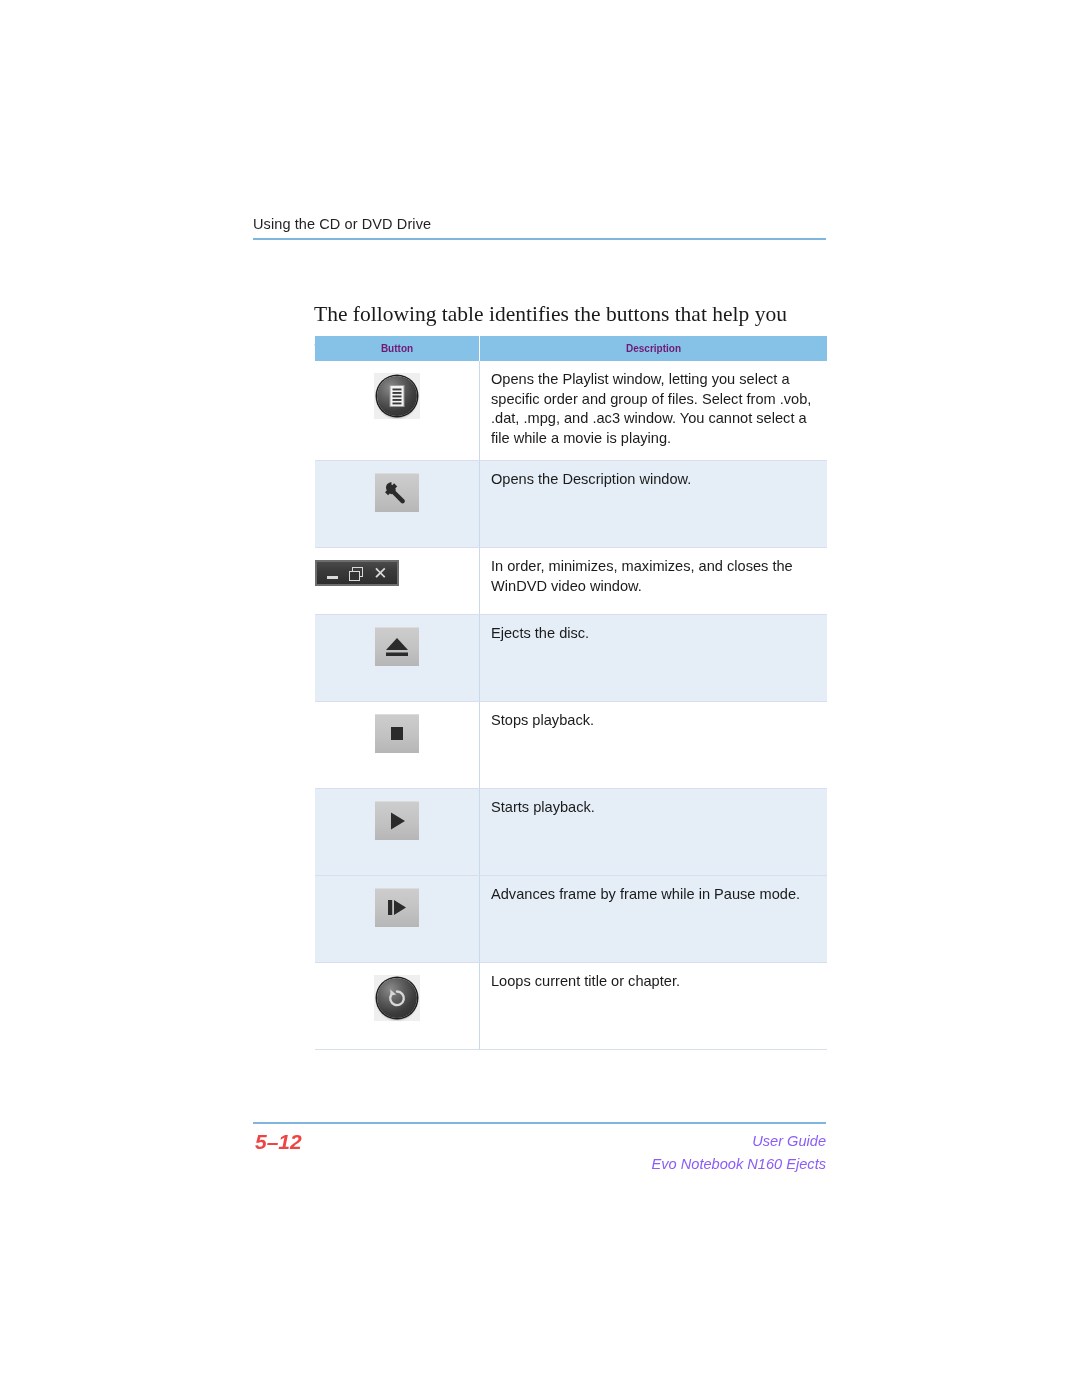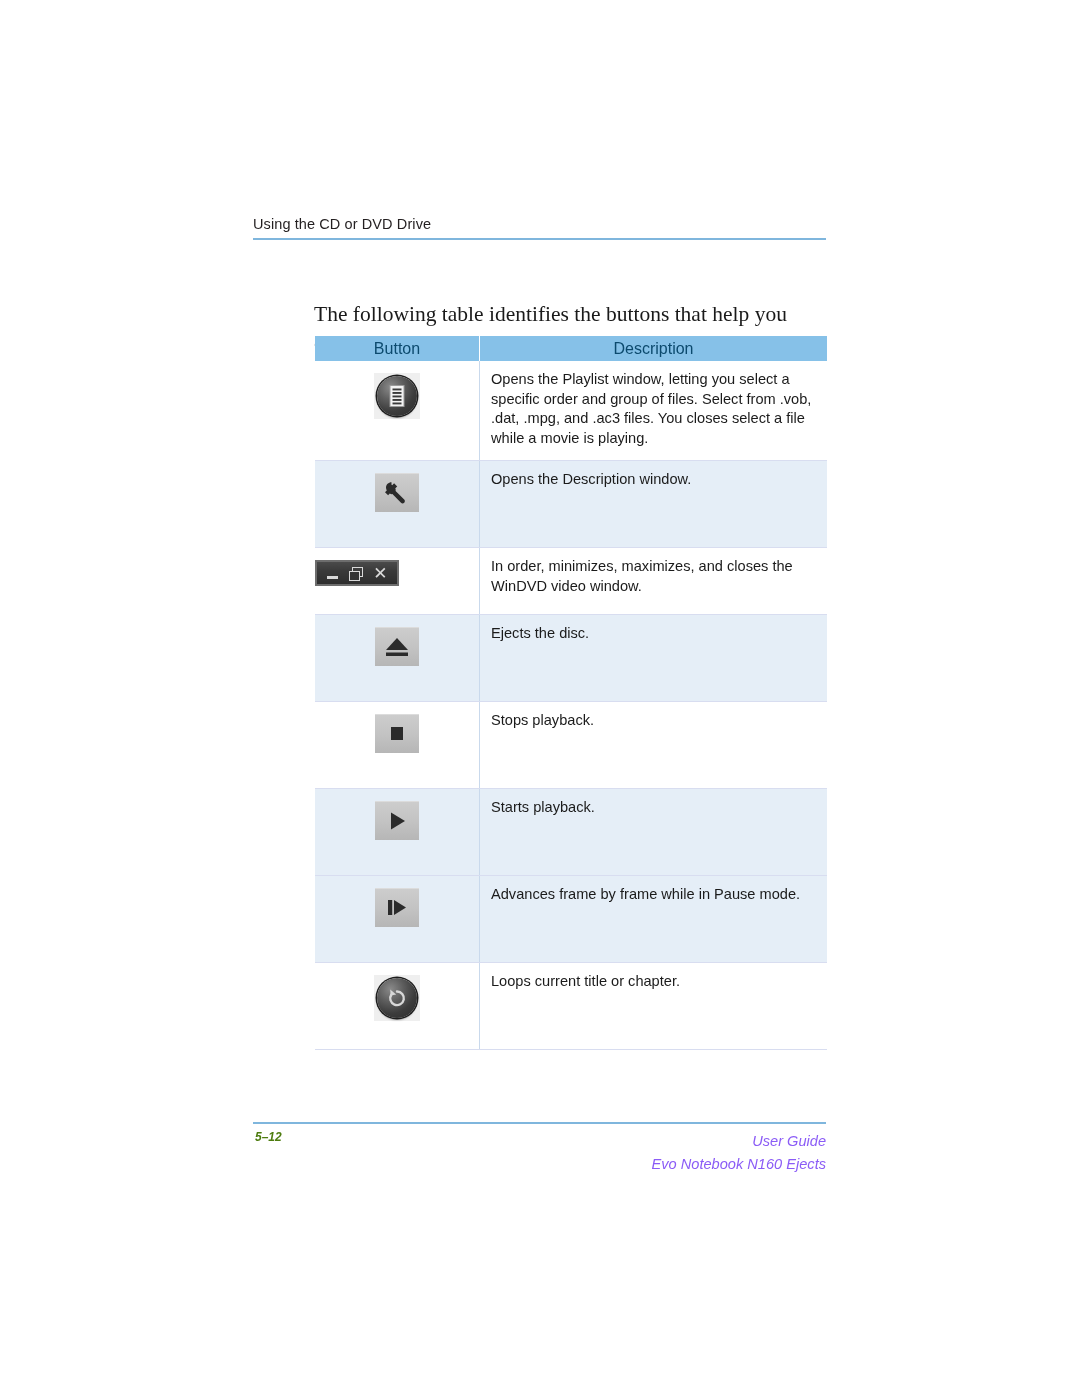--- a/index.html
+++ b/index.html
@@ -63,24 +63,24 @@
     width: 511px;
     border-collapse: collapse;
     table-layout: fixed;
   }
   .btn-table th, .btn-table td {
     padding: 0;
     vertical-align: top;
   }
   .btn-table thead th {
     background: #86c1e8;
-    color: #0c4a6e;
-    font-family: "Liberation Sans", sans-serif;
-    font-weight: normal;
-    font-size: 16px;
+    color: #701a75;
+    font-family: "Liberation Sans", sans-serif;
+    font-weight: bold;
+    font-size: 10px;
     text-align: center;
     height: 25px;
     line-height: 25px;
     vertical-align: middle;
   }
   .col-button { width: 164px; }
   .col-desc   { width: 347px; }
 
   .btn-table thead th.col-desc {
     border-left: 1.2px solid #ffffff;
@@ -210,22 +210,22 @@
     height: 1.6px;
     background: #7fb6dd;
   }
   .folio {
     position: absolute;
     left: 255px;
     top: 1130px;
     font-family: "Liberation Sans", sans-serif;
     font-weight: bold;
     font-style: italic;
-    font-size: 12px;
-    color: #4d7c0f;
+    font-size: 21px;
+    color: #ef4444;
   }
   .foot-right {
     position: absolute;
     right: 254px;
     top: 1130px;
     text-align: right;
     font-family: "Liberation Sans", sans-serif;
     font-style: italic;
     font-size: 14.6px;
     line-height: 23px;
@@ -263,21 +263,21 @@
                   <rect x="5.5" y="4.5" width="9" height="1.9"></rect>
                   <rect x="5.5" y="8" width="9" height="1.9"></rect>
                   <rect x="5.5" y="11.5" width="9" height="1.9"></rect>
                   <rect x="5.5" y="15" width="9" height="1.9"></rect>
                   <rect x="5.5" y="18.5" width="9" height="1.9"></rect>
                 </g>
               </svg>
             </span>
           </span>
         </td>
-        <td class="cell-desc">Opens the Playlist window, letting you select a specific order and group of files. Select from .vob, .dat, .mpg, and .ac3 files. You closes select a file while a movie is playing.</td>
+        <td class="cell-desc">Opens the Playlist window, letting you select a specific order and group of files. Select from .vob, .dat, .mpg, and .ac3 window. You cannot select a file while a movie is playing.</td>
       </tr>
 
       <tr class="shade row-h-mid">
         <td class="cell-button">
           <span class="icon-wrap">
             <span class="sq-btn">
               <svg width="28" height="26" viewBox="0 0 28 26" aria-hidden="true">
                 <path d="M8.5 2.2 C5.4 2.2 3 4.6 3 7.6 c0 1.0 0.3 2.0 0.8 2.8 l-0.1 0.1 L2 12.2 l3.1 3.1 l1.7-1.7 c0.8 0.4 1.7 0.6 2.6 0.5 l8.6 8.6 c0.9 0.9 2.3 0.9 3.2 0 c0.9-0.9 0.9-2.3 0-3.2 L12.6 11 c0.2-0.9 0.1-1.9-0.3-2.7 l1.9-1.9 L11.1 3.3 L9.2 5.2 C9 5.0 8.8 4.9 8.5 4.8 Z" fill="#2b2b2b"></path>
               </svg>
             </span>

